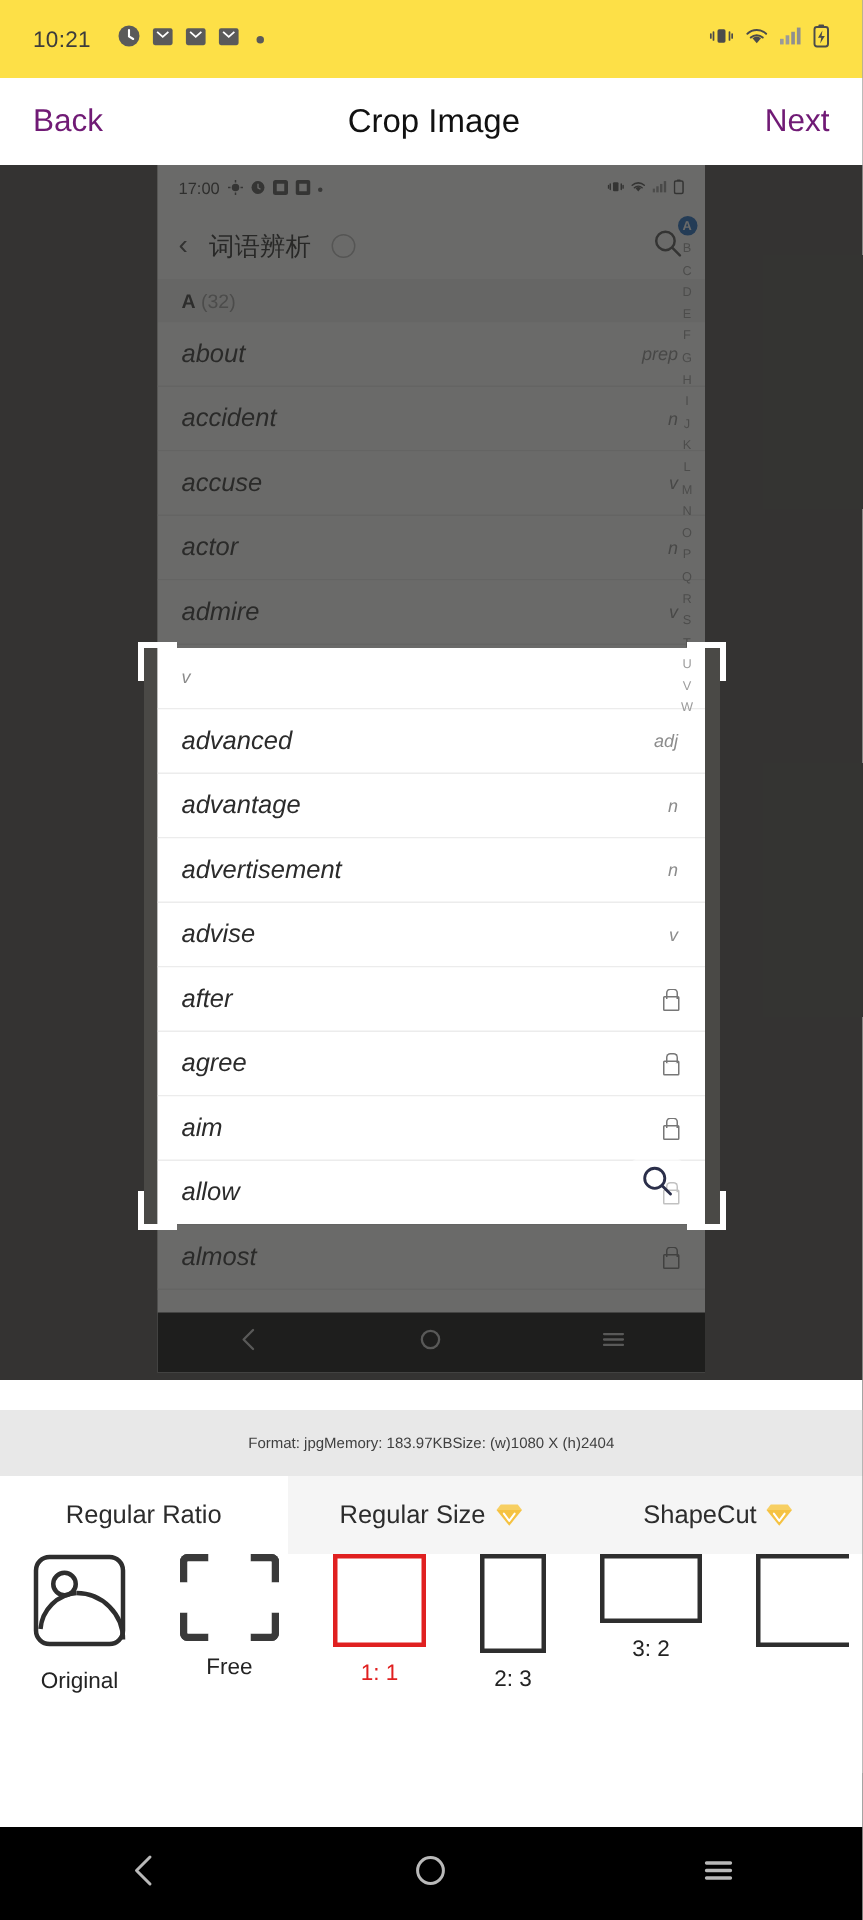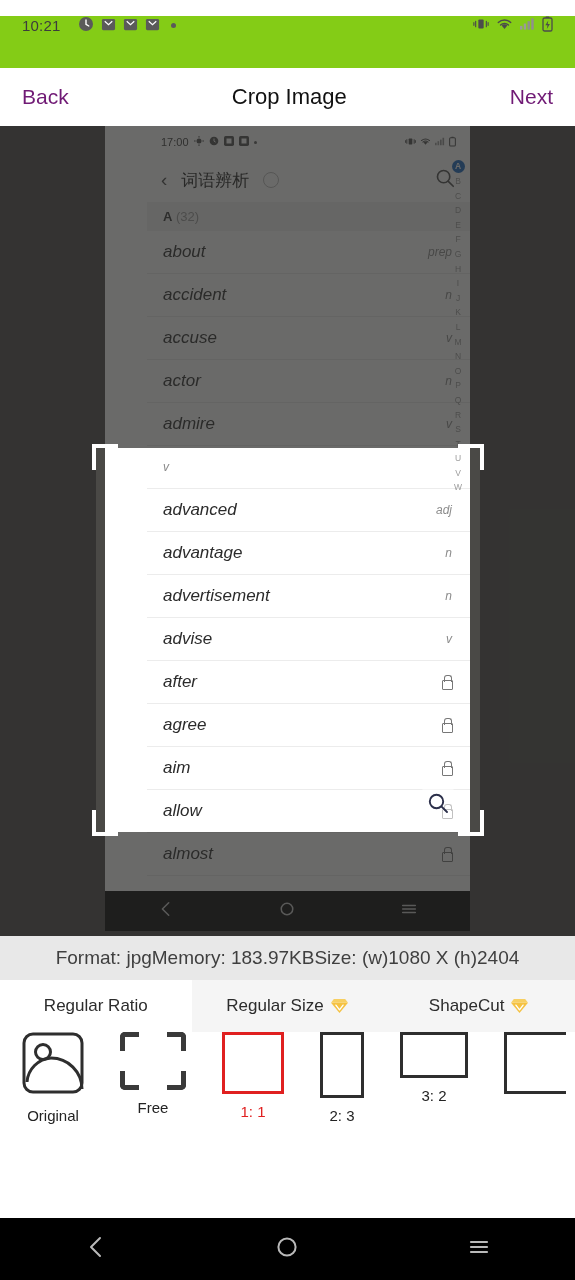--- a/index.html
+++ b/index.html
@@ -8,24 +8,24 @@
     font-family:"Liberation Sans", sans-serif;
     background:#ffffff;
     color:#222;
     overflow:hidden;
     position:relative;
   }
 
   
   .statusbar{
     height:52px;
-    display:flex; align-items:flex-start;
+    display:flex; align-items:center;
     padding:0 22px;
-    background:#84cc16;
-    font-size:15px; color:#3c3c3c;margin-top:16px;
+    background:#fde047;
+    font-size:15px; color:#3c3c3c;
   }
   .sb-time{ font-size:15px; letter-spacing:.2px; margin-right:10px; color:#3c3c3c;}
   .sb-left{ display:flex; align-items:center; gap:7px; flex:1;}
   .sb-right{ display:flex; align-items:center; gap:7px;}
   .ic{ display:inline-block; }
   .sb-dot{ width:5px; height:5px; border-radius:50%; background:#5a5a5a; margin-left:4px;}
 
   
   .apphdr{
     height:58px; background:#fff;
@@ -41,21 +41,20 @@
     height:810px;
     background:#4a4946;
     overflow:hidden;
   }
   
   .photo{
     position:absolute;
     left:105px; top:0; width:365px; height:805px;
     background:#fff;
     overflow:hidden;
-    padding-left:42px;
   }
   .ph-status{
     height:32px; display:flex; align-items:center;
     padding:0 14px; font-size:11px; color:#3a3a3a;
     background:#fff;
   }
   .ph-status .l{ display:flex; align-items:center; gap:5px; flex:1;}
   .ph-status .r{ display:flex; align-items:center; gap:4px;}
   .ph-nav{
     height:44px; display:flex; align-items:center; gap:14px;
@@ -117,21 +116,21 @@
   }
   .hd{ position:absolute; width:26px; height:26px; border:4px solid #fff; }
   .hd.tl{ left:-4px; top:-4px; border-right:none; border-bottom:none;}
   .hd.tr{ right:-4px; top:-4px; border-left:none; border-bottom:none;}
   .hd.bl{ left:-4px; bottom:-4px; border-right:none; border-top:none;}
   .hd.br{ right:-4px; bottom:-4px; border-left:none; border-top:none;}
 
   
   .infobar{
     height:44px; background:#e8e8e8; display:flex; align-items:center; justify-content:center;
-    font-size:19px; color:#3f3f3f;
+    font-size:10px; color:#3f3f3f;margin-top:20px;
   }
 
   
   .tabs{ display:flex; height:52px; background:#f5f5f5; }
   .tab{
     flex:1; display:flex; align-items:center; justify-content:center; gap:6px;
     font-size:17px; color:#2c2c2c;
   }
   .tab.active{ background:#fff; }
   .gem{ width:19px; height:17px; }

